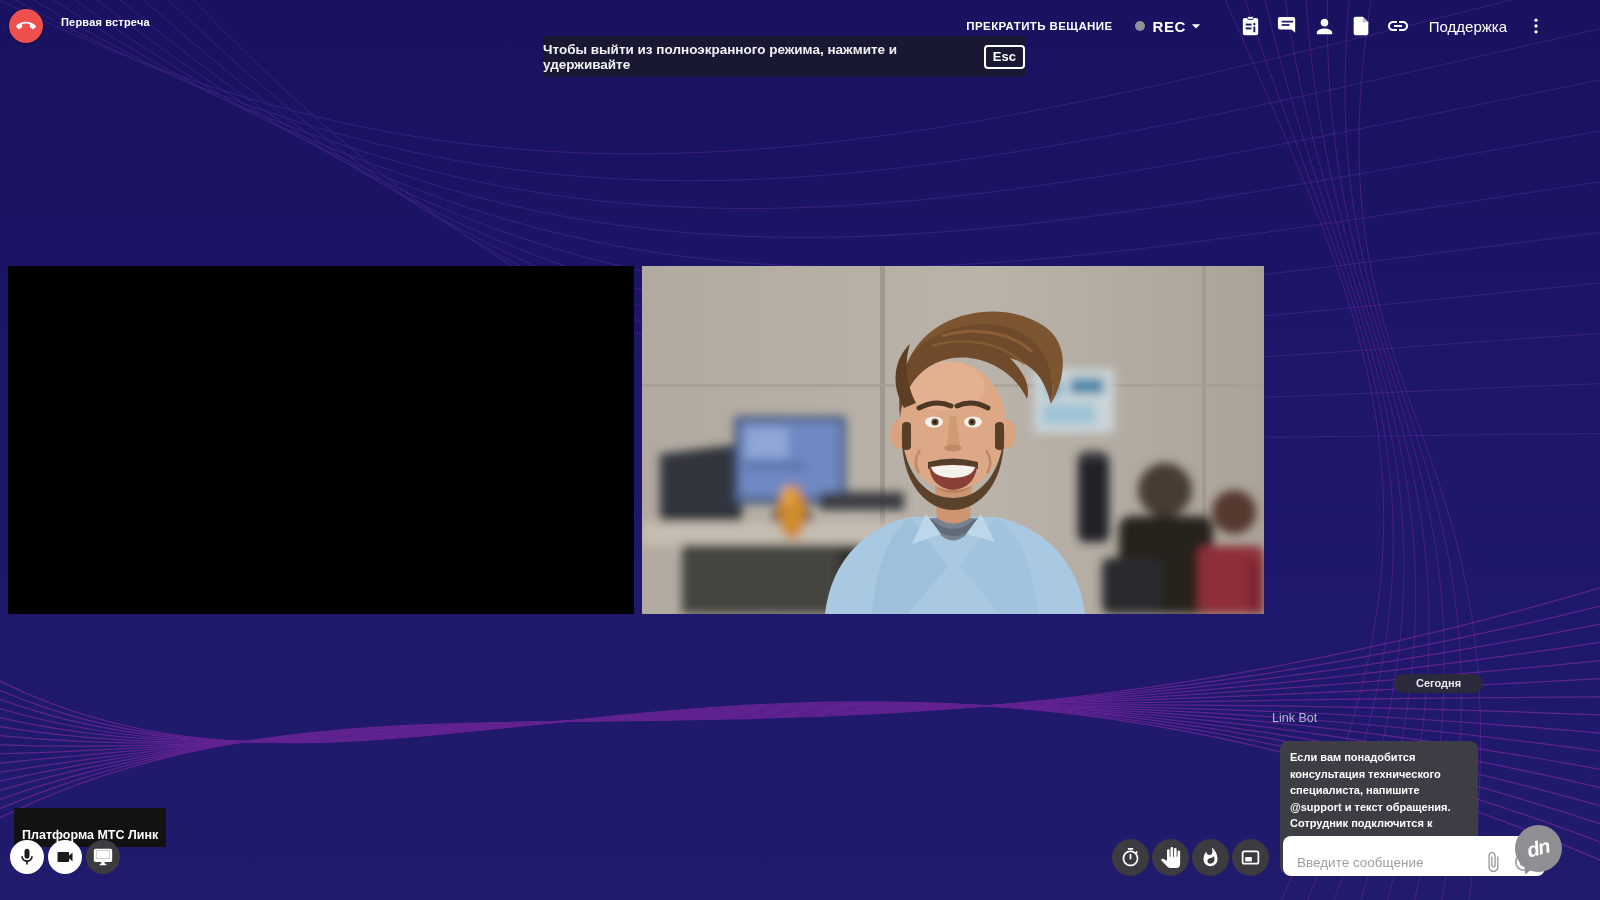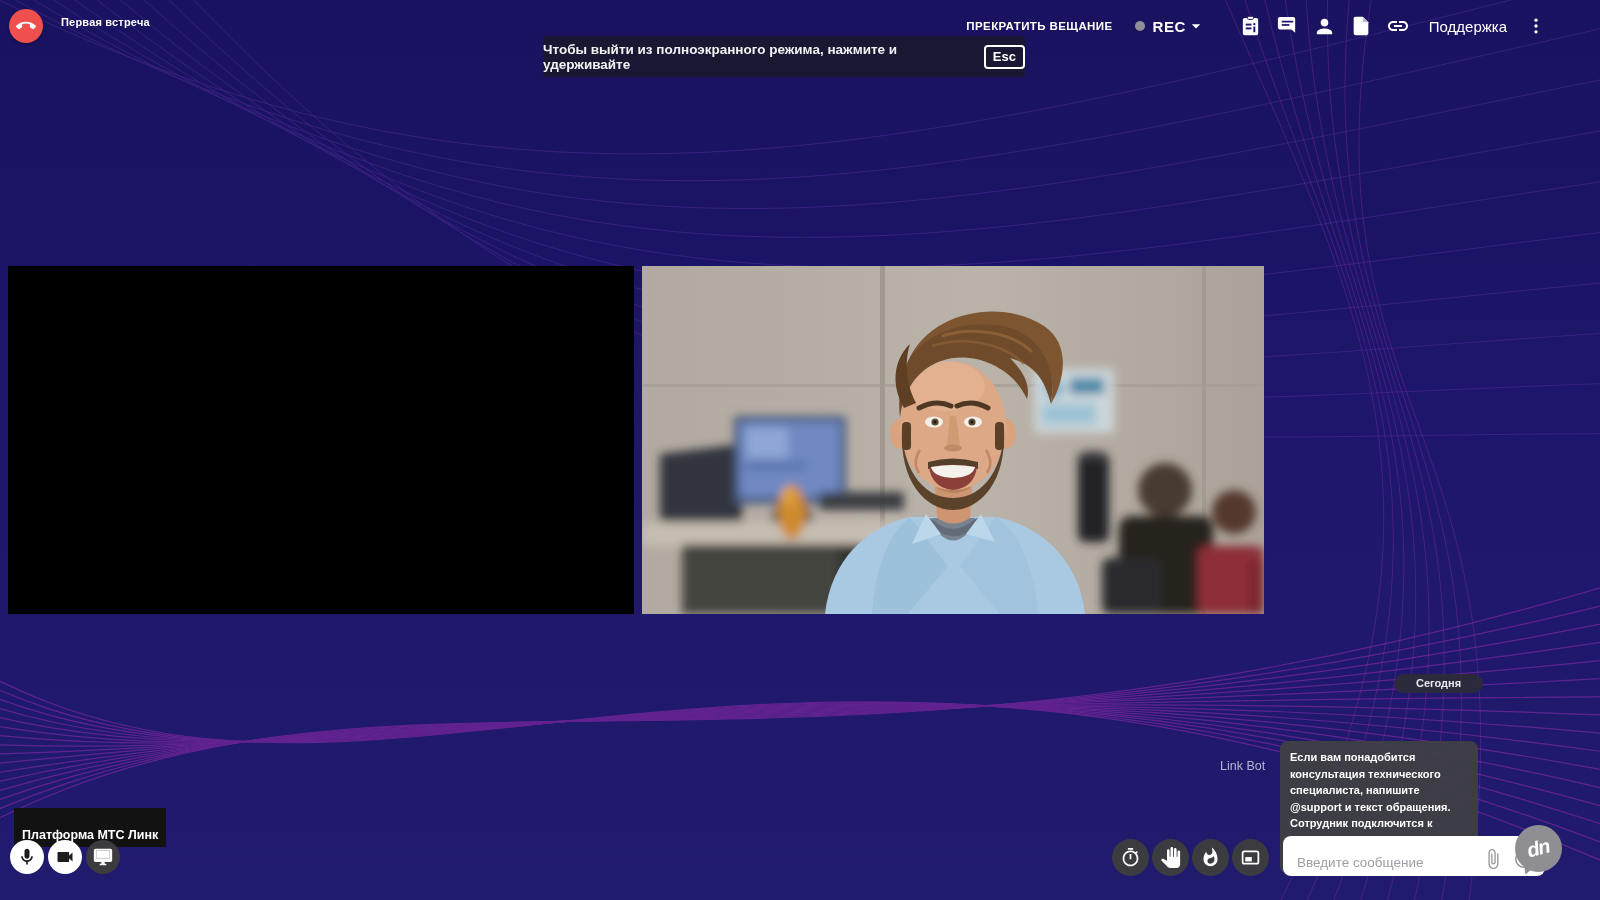--- a/index.html
+++ b/index.html
@@ -29,25 +29,25 @@
   .esc-text{font-size:13.5px;font-weight:600;color:#f2f2f5;}
   .esc-key{border:2px solid #fff;border-radius:4px;padding:2px 7px 3px;font-size:13px;font-weight:700;}
   
   .tile{position:absolute;top:266px;height:348px;z-index:2;}
   .tile-left{left:8px;width:626px;background:#000;}
   .tile-right{left:642px;width:622px;background:#8d867c;overflow:hidden;}
   .tile-right svg{display:block;}
   
   .date-badge{position:absolute;left:1394px;top:674px;z-index:4;background:rgba(43,43,55,.92);
     border-radius:10px;padding:3px 22px 4px;font-size:11px;font-weight:600;color:#e8e8ee;}
-  .chat-sender{position:absolute;left:1220px;top:711px;z-index:4;font-size:12.5px;color:#b6b4d2;margin-top:48px;}
+  .chat-sender{position:absolute;left:1272px;top:711px;z-index:4;font-size:12.5px;color:#b6b4d2;}
   .chat-bubble{position:absolute;left:1280px;top:741px;z-index:4;width:178px;background:rgba(64,64,66,.92);
     border-radius:8px;padding:8px 10px 9px;font-size:11px;font-weight:600;line-height:1.5;color:#fff;}
   .msg-input{position:absolute;left:1283px;top:836px;width:262px;height:40px;z-index:5;background:#fff;
-    border-radius:8px;display:flex;padding:12px 10px 0 12px;box-sizing:border-box;}
+    border-radius:8px;display:flex;align-items:center;padding:12px 10px 0 12px;box-sizing:border-box;}
   .msg-input input{flex:1;border:none;outline:none;font-size:13.5px;font-family:"Liberation Sans",sans-serif;
     color:#333;background:transparent;min-width:0;}
   .msg-input input::placeholder{color:#9e9ea4;}
   .input-icon{width:22px;height:22px;margin-left:9px;cursor:pointer;flex:none;}
   .brand-bubble{position:absolute;right:-17px;top:-11px;width:47px;height:47px;border-radius:50%;
     background:#8f8f93;display:flex;align-items:center;justify-content:center;z-index:6;}
   .brand-bubble::after{content:"";position:absolute;left:7px;bottom:-3px;width:0;height:0;
     border-left:5px solid transparent;border-right:7px solid transparent;border-top:11px solid #8f8f93;transform:rotate(18deg);}
   .brand-text{font-size:20px;font-weight:700;font-style:italic;color:#fff;transform:rotate(-14deg);letter-spacing:-1px;}
   

